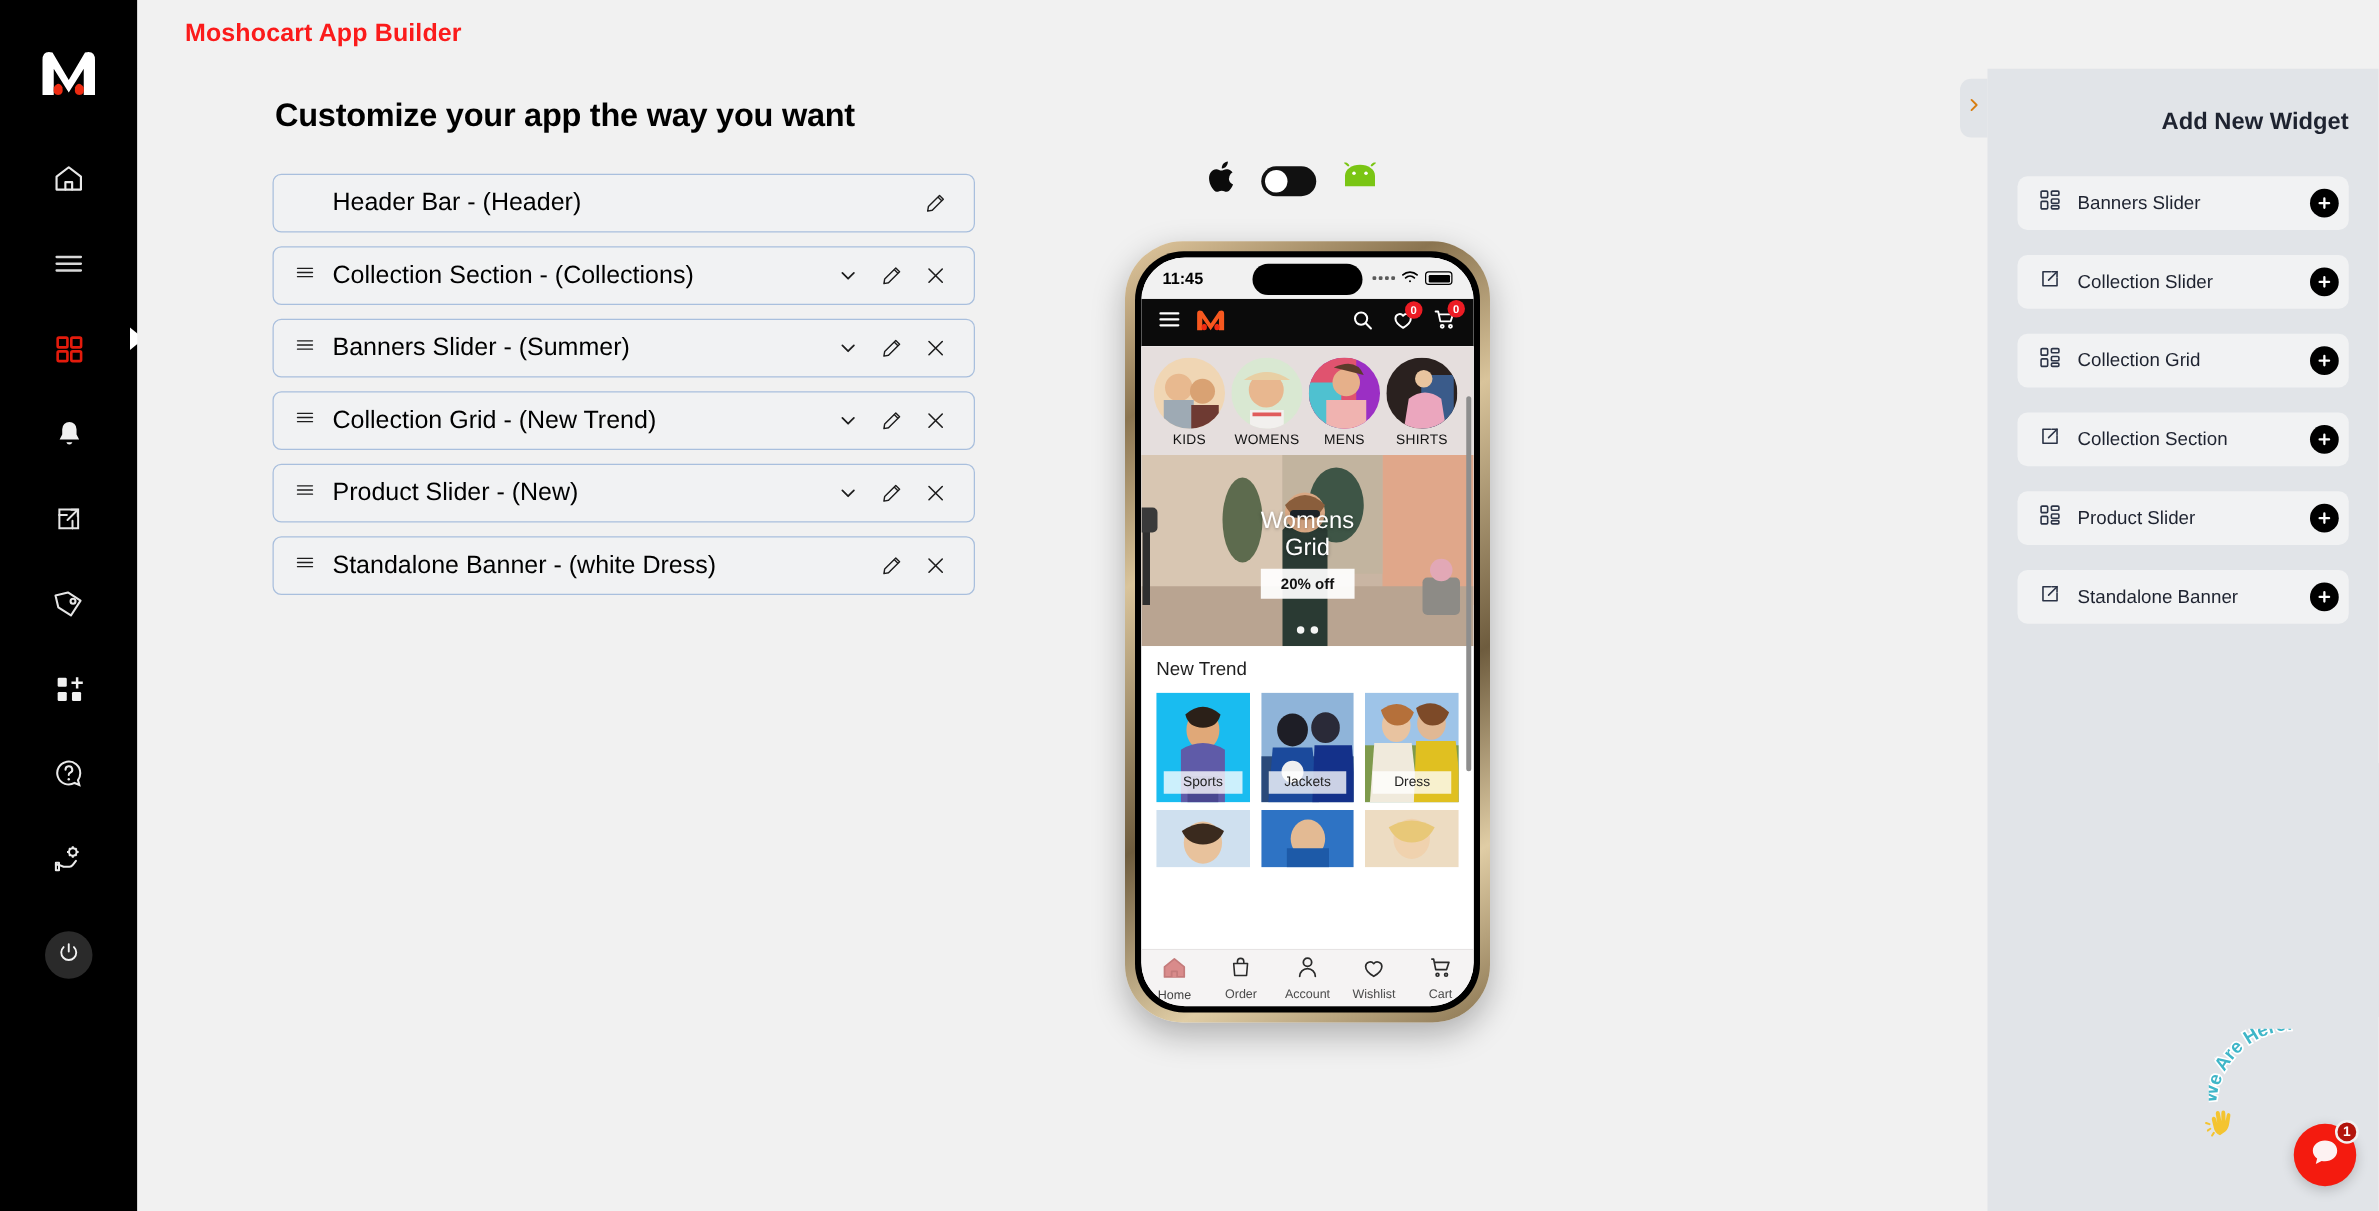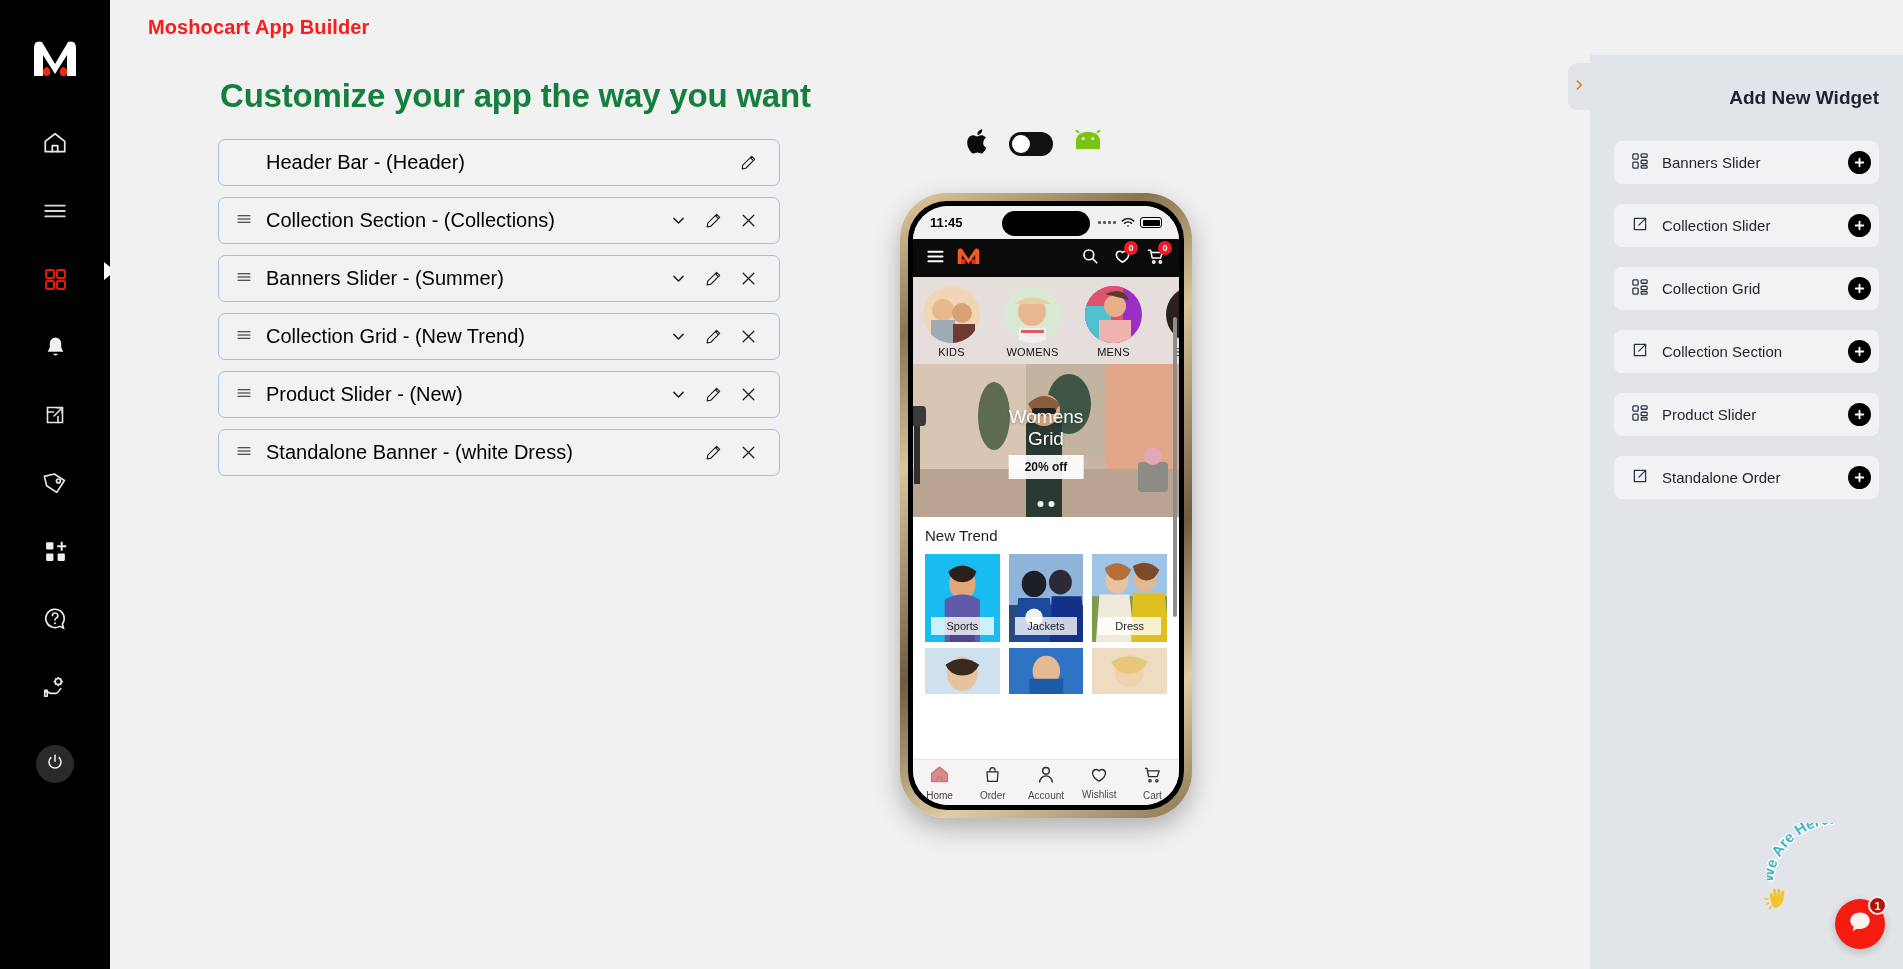--- a/index.html
+++ b/index.html
@@ -57,21 +57,21 @@
   .store-name { font-size: 16px; color: #202223; line-height: 19px; }
   .store-url { font-size: 12px; color: #5c5f62; line-height: 16px; }
 
   
   .body-area { display: flex; height: 914px; }
   .canvas {
     flex: 1 1 auto; position: relative; background: #f1f1f1; overflow: hidden;
   }
   .page-h1 {
     position: absolute; left: 110px; top: 22px;
-    font-size: 33px; font-weight: bold; color: #15803d; letter-spacing: -.2px;
+    font-size: 26px; font-weight: bold; color: #000000; letter-spacing: -.2px;
   }
 
   
   .wlist { position: absolute; left: 108px; top: 84px; width: 562px; }
   .wrow {
     height: 47px; background: #f1f2f3; border: 1px solid #a9bfdd; border-radius: 7px;
     display: flex; align-items: center; padding: 0 18px 0 17px; margin-bottom: 11px;
     cursor: pointer;
   }
   .drag-handle { width: 16px; margin-right: 14px; cursor: grab; flex: 0 0 16px; }
@@ -137,21 +137,21 @@
     font-weight: bold;
   }
 
   
   .appbody { flex: 1 1 auto; position: relative; overflow: hidden; background: #fff; }
   .scrollbar {
     position: absolute; right: 2px; top: 40px; width: 4px; height: 300px;
     background: #8e8e8e; border-radius: 2px; z-index: 9;
   }
 
-  .cats { background: #e5dedd; padding: 9px 0 6px 10px; display: flex; gap: 24px; }
+  .cats { background: #e5dedd; padding: 9px 0 6px 10px; display: flex; gap: 5px; }
   .cat { width: 57px; text-align: center; flex: 0 0 57px; }
   .cat-img {
     width: 57px; height: 57px; border-radius: 50%; overflow: hidden; position: relative;
   }
   .cat-label { font-size: 11px; color: #111; margin-top: 3px; letter-spacing: .2px; }
 
   .hero { position: relative; height: 153px; overflow: hidden; }
   .hero-txt {
     position: absolute; left: 0; right: 0; top: 42px; text-align: center;
     color: #fff; font-size: 19px; line-height: 22px; text-shadow: 0 1px 3px rgba(0,0,0,.35);
@@ -804,21 +804,21 @@
                   <path d="M12 5v14M5 12h14"></path>
                 </svg>
               </span>
             </div>
             <div class="rp-item">
               <span class="rp-icon"><svg width="18" height="18" viewBox="0 0 24 24" fill="none" stroke="#2b3346" stroke-width="1.7" stroke-linecap="round" stroke-linejoin="round">
                   <path d="M12.5 4.5H4.5v15h15v-8"></path>
                   <path d="M10.5 13.5 19.5 4.5"></path>
                   <path d="M14 4.5h5.5V10"></path>
                 </svg></span>
-    <span class="rp-label">Standalone Order</span>
+    <span class="rp-label">Standalone Banner</span>
     <span class="rp-plus">
                 <svg width="13" height="13" viewBox="0 0 24 24" stroke="#fff" stroke-width="3.4" stroke-linecap="round">
                   <path d="M12 5v14M5 12h14"></path>
                 </svg>
               </span>
             </div>
           </div>
       </div>
     </div>
 

